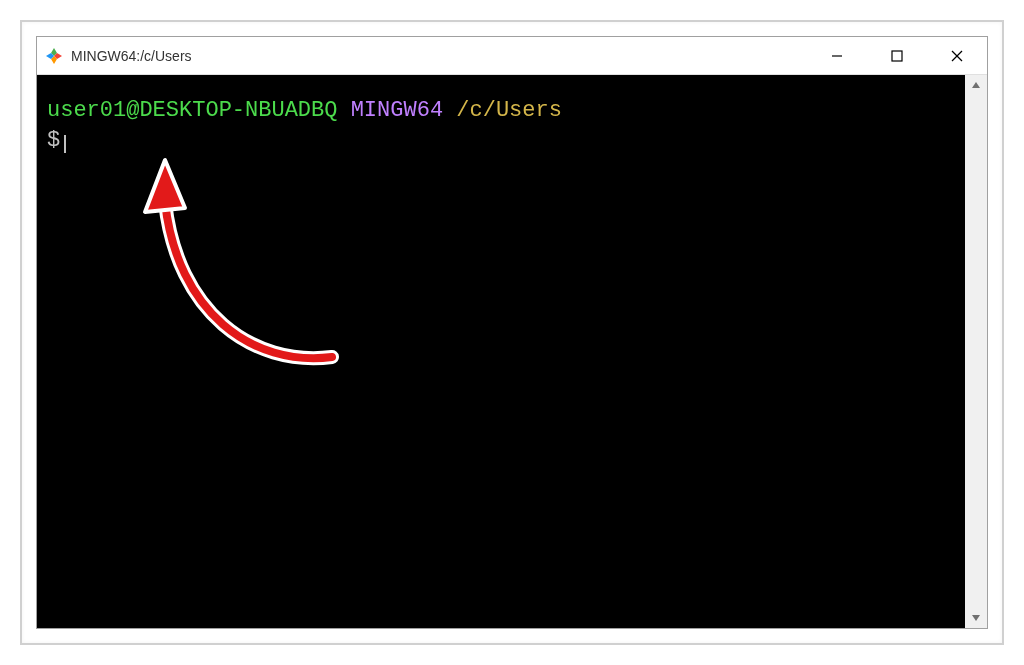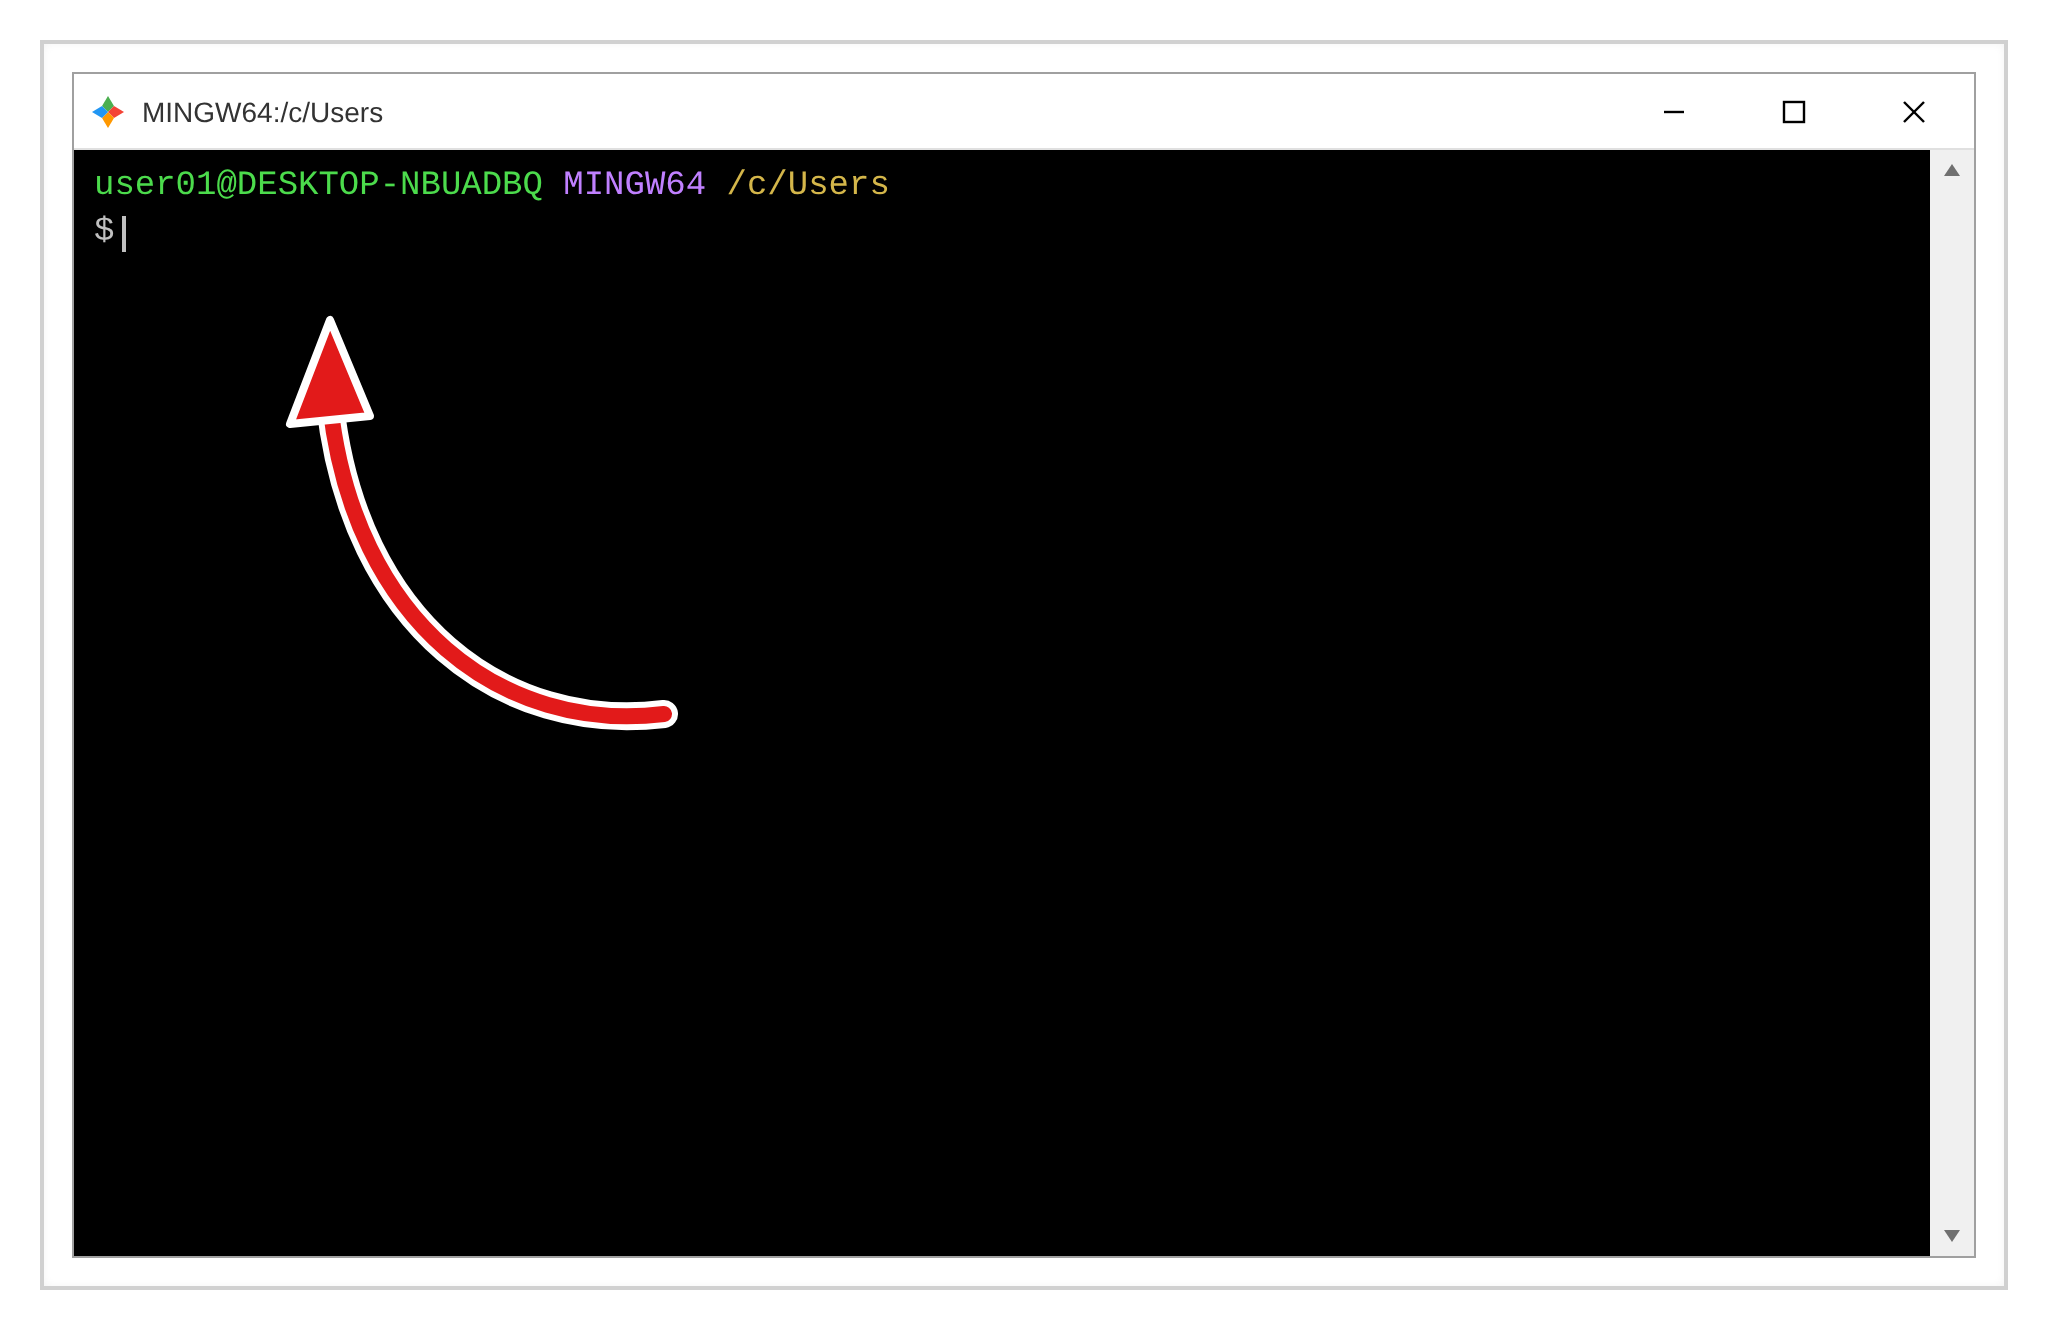--- a/index.html
+++ b/index.html
@@ -70,23 +70,23 @@
     }
     .terminal-area {
       flex: 1;
       display: flex;
       background: #000;
       position: relative;
     }
     .terminal-content {
       flex: 1;
       background: #000;
-      padding: 8px 10px;
+      padding: 21px 10px;
       font-family: Consolas, "Courier New", monospace;
-      font-size: 17px;
+      font-size: 22px;
       line-height: 1.35;
       color: #c0c0c0;
       position: relative;
     }
     .prompt-line1 {
       white-space: pre;
     }
     .prompt-user { color: #4cdb4c; }
     .prompt-at   { color: #4cdb4c; }
     .prompt-host { color: #4cdb4c; }

